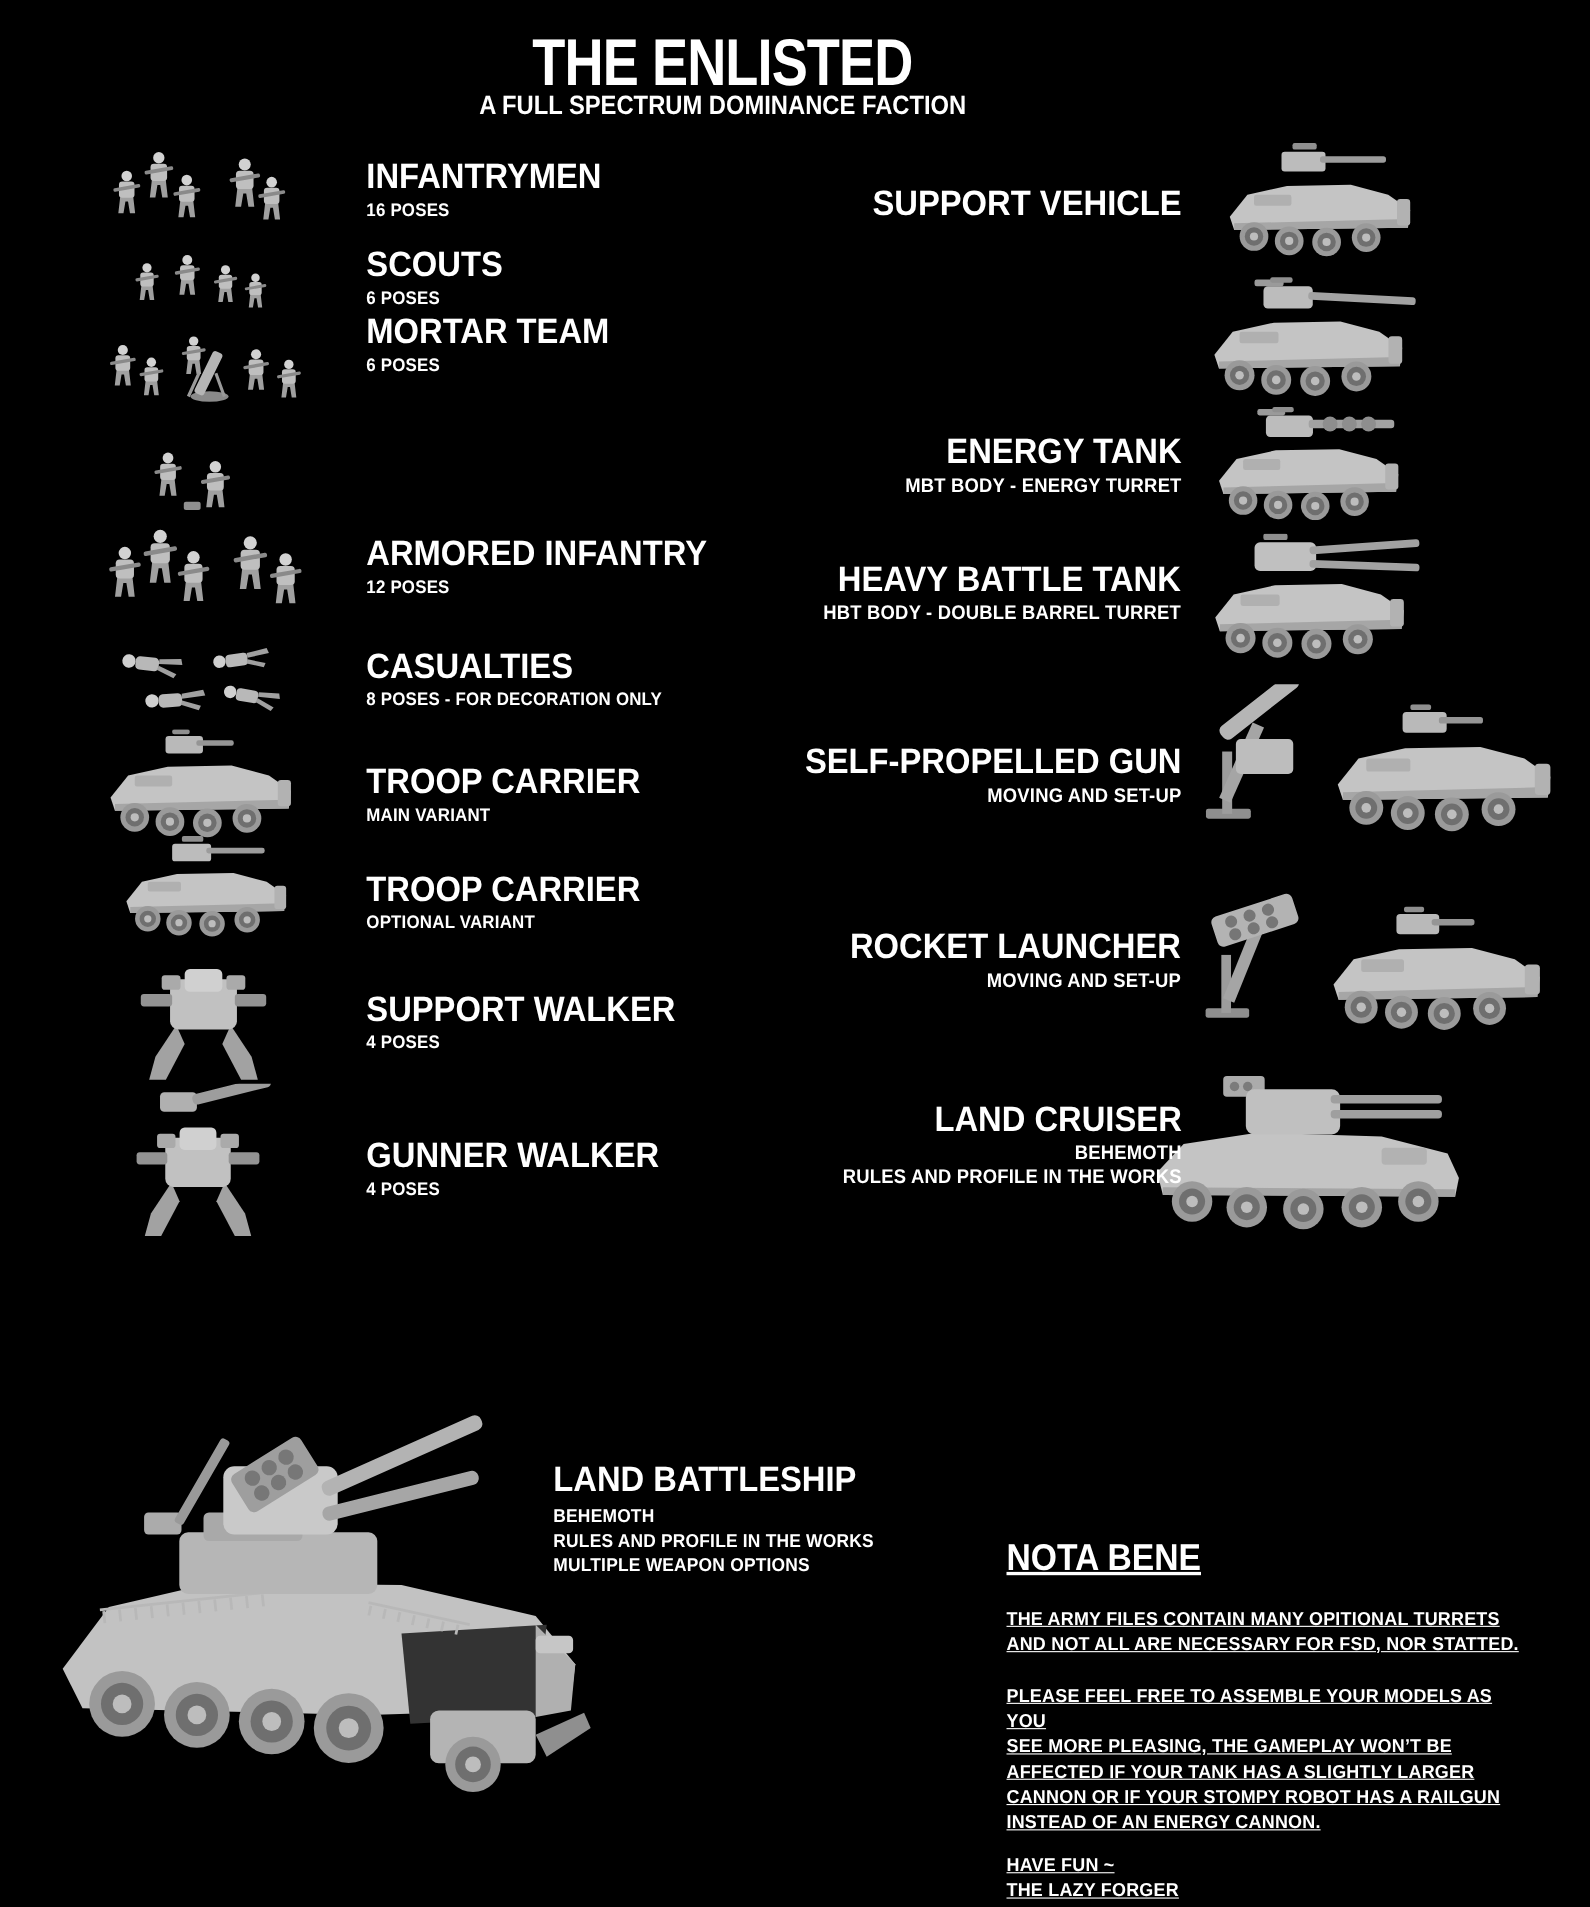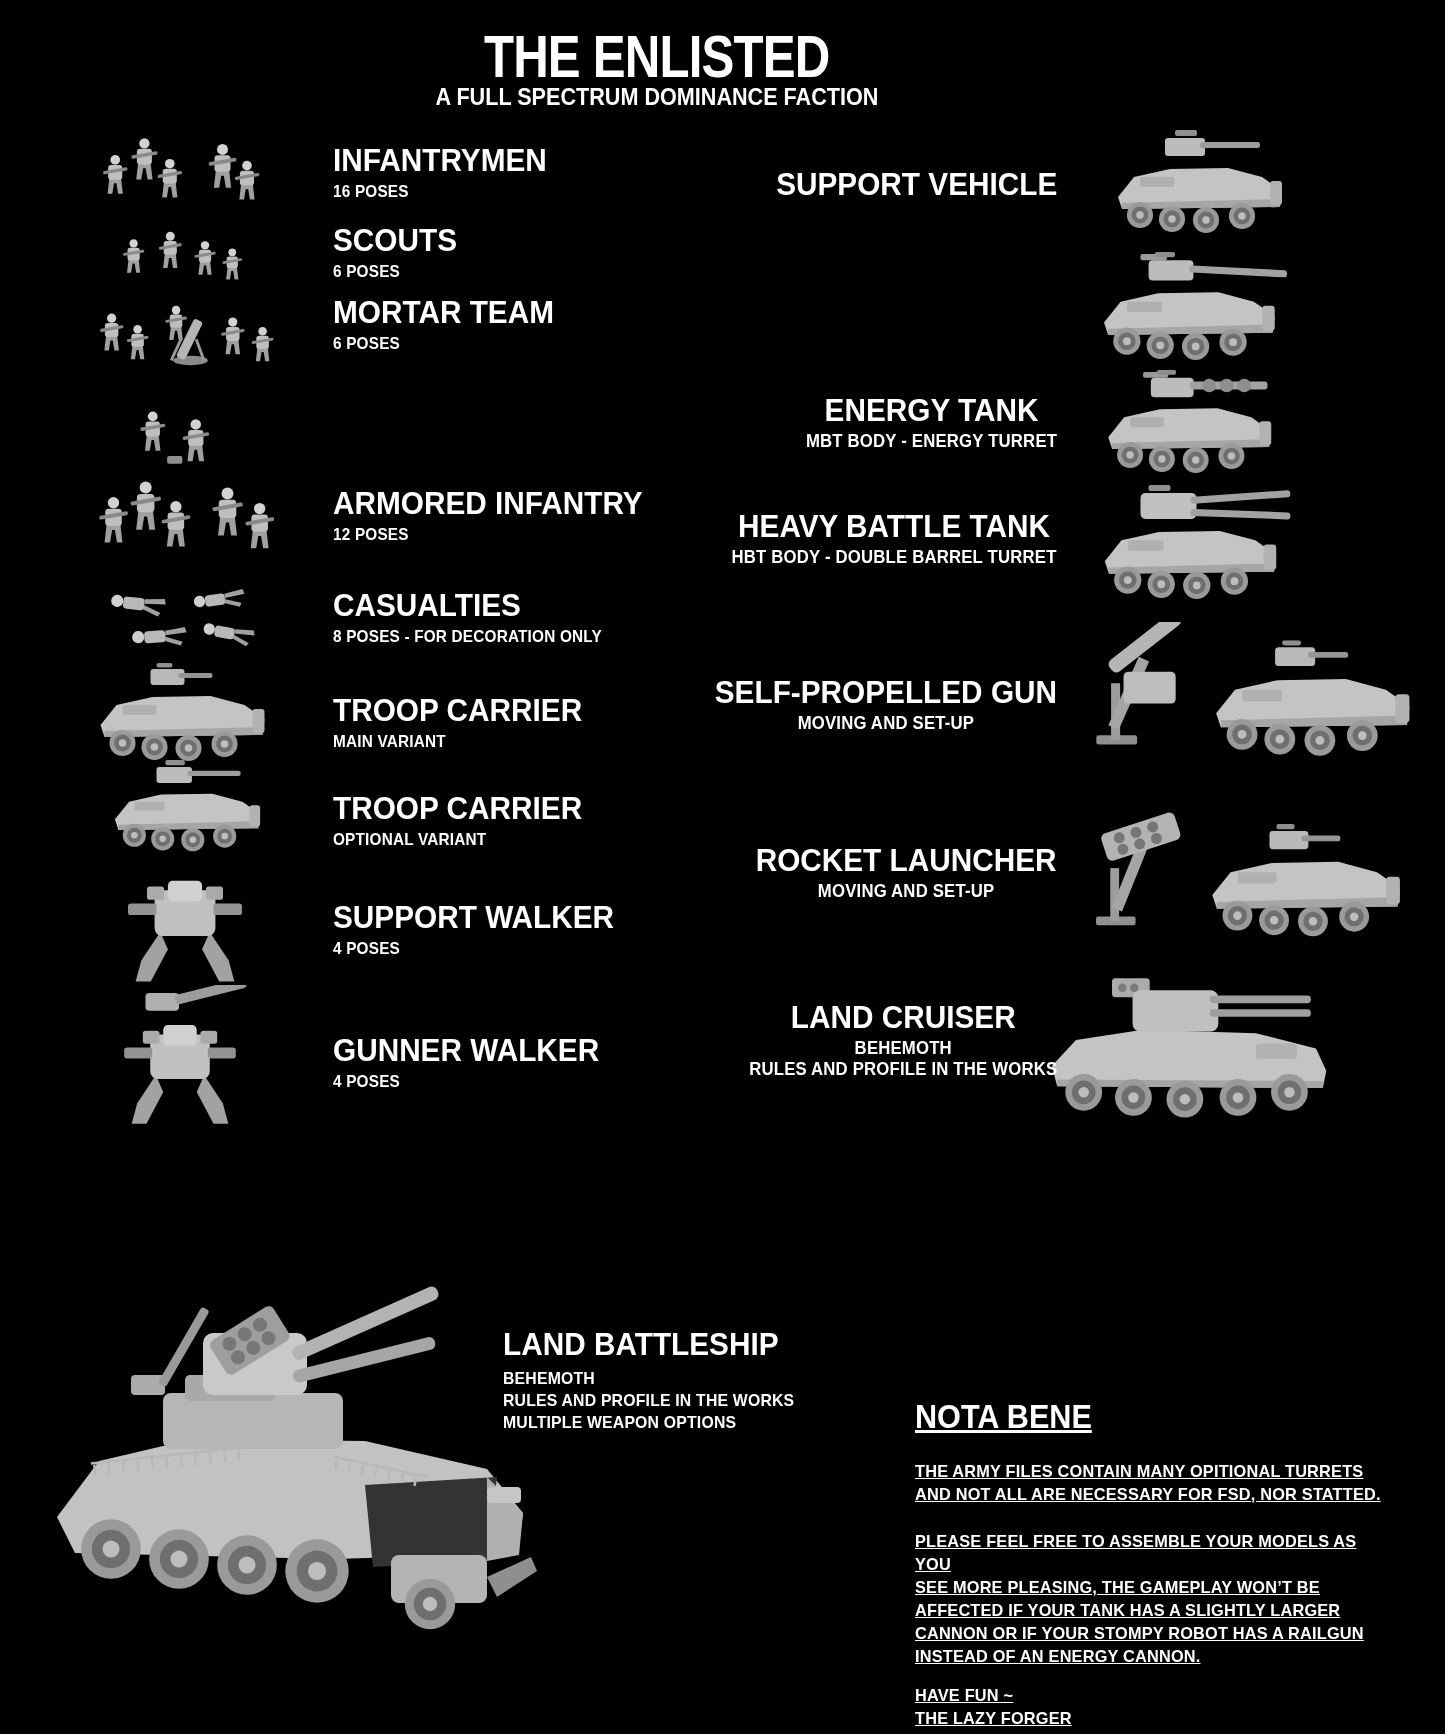--- a/index.html
+++ b/index.html
@@ -8,21 +8,21 @@
   
   .h-title{position:absolute;left:0;top:26px;width:1314px;text-align:center;
            font-size:60px;font-weight:700;line-height:62px;white-space:nowrap;}
   .h-title .sq{display:inline-block;transform:scaleX(.82);transform-origin:center;letter-spacing:-1px;}
   .h-sub{position:absolute;left:0;top:84px;width:1314px;text-align:center;
          font-size:24px;font-weight:700;line-height:26px;white-space:nowrap;}
   .h-sub .sq{display:inline-block;transform:scaleX(.9);transform-origin:center;}
   
   .item{position:absolute;}
   .item.left{left:333px;text-align:left;}
-  .item.right{right:388px;text-align:center;}
+  .item.right{right:371px;text-align:right;}
   .it{font-size:32px;font-weight:700;line-height:32px;white-space:nowrap;
       transform:scaleX(.93);transform-origin:left center;}
   .item.right .it{transform-origin:right center;}
   .is{font-size:16.5px;font-weight:700;line-height:21px;margin-top:5px;white-space:nowrap;
       transform:scaleX(.93);transform-origin:left center;letter-spacing:.2px;}
   .item.right .is{font-size:18px;transform-origin:right center;}
   .is.tight{margin-top:0;}
   
   .bs-text{position:absolute;left:503px;top:1328px;}
   .bs-text .it{margin-bottom:8px;}
@@ -351,21 +351,21 @@
   </div>
 
   <div class="item left" style="top:144px">
     <div class="it">INFANTRYMEN</div>
     <div class="is">16 POSES</div>
   </div>
   <div class="item left" style="top:224px">
     <div class="it">SCOUTS</div>
     <div class="is">6 POSES</div>
   </div>
-  <div class="item left" style="top:296px">
+  <div class="item left" style="top:285px">
     <div class="it">MORTAR TEAM</div>
     <div class="is">6 POSES</div>
   </div>
   <div class="item left" style="top:487px">
     <div class="it">ARMORED INFANTRY</div>
     <div class="is">12 POSES</div>
   </div>
   <div class="item left" style="top:589px">
     <div class="it">CASUALTIES</div>
     <div class="is">8 POSES - FOR DECORATION ONLY</div>

